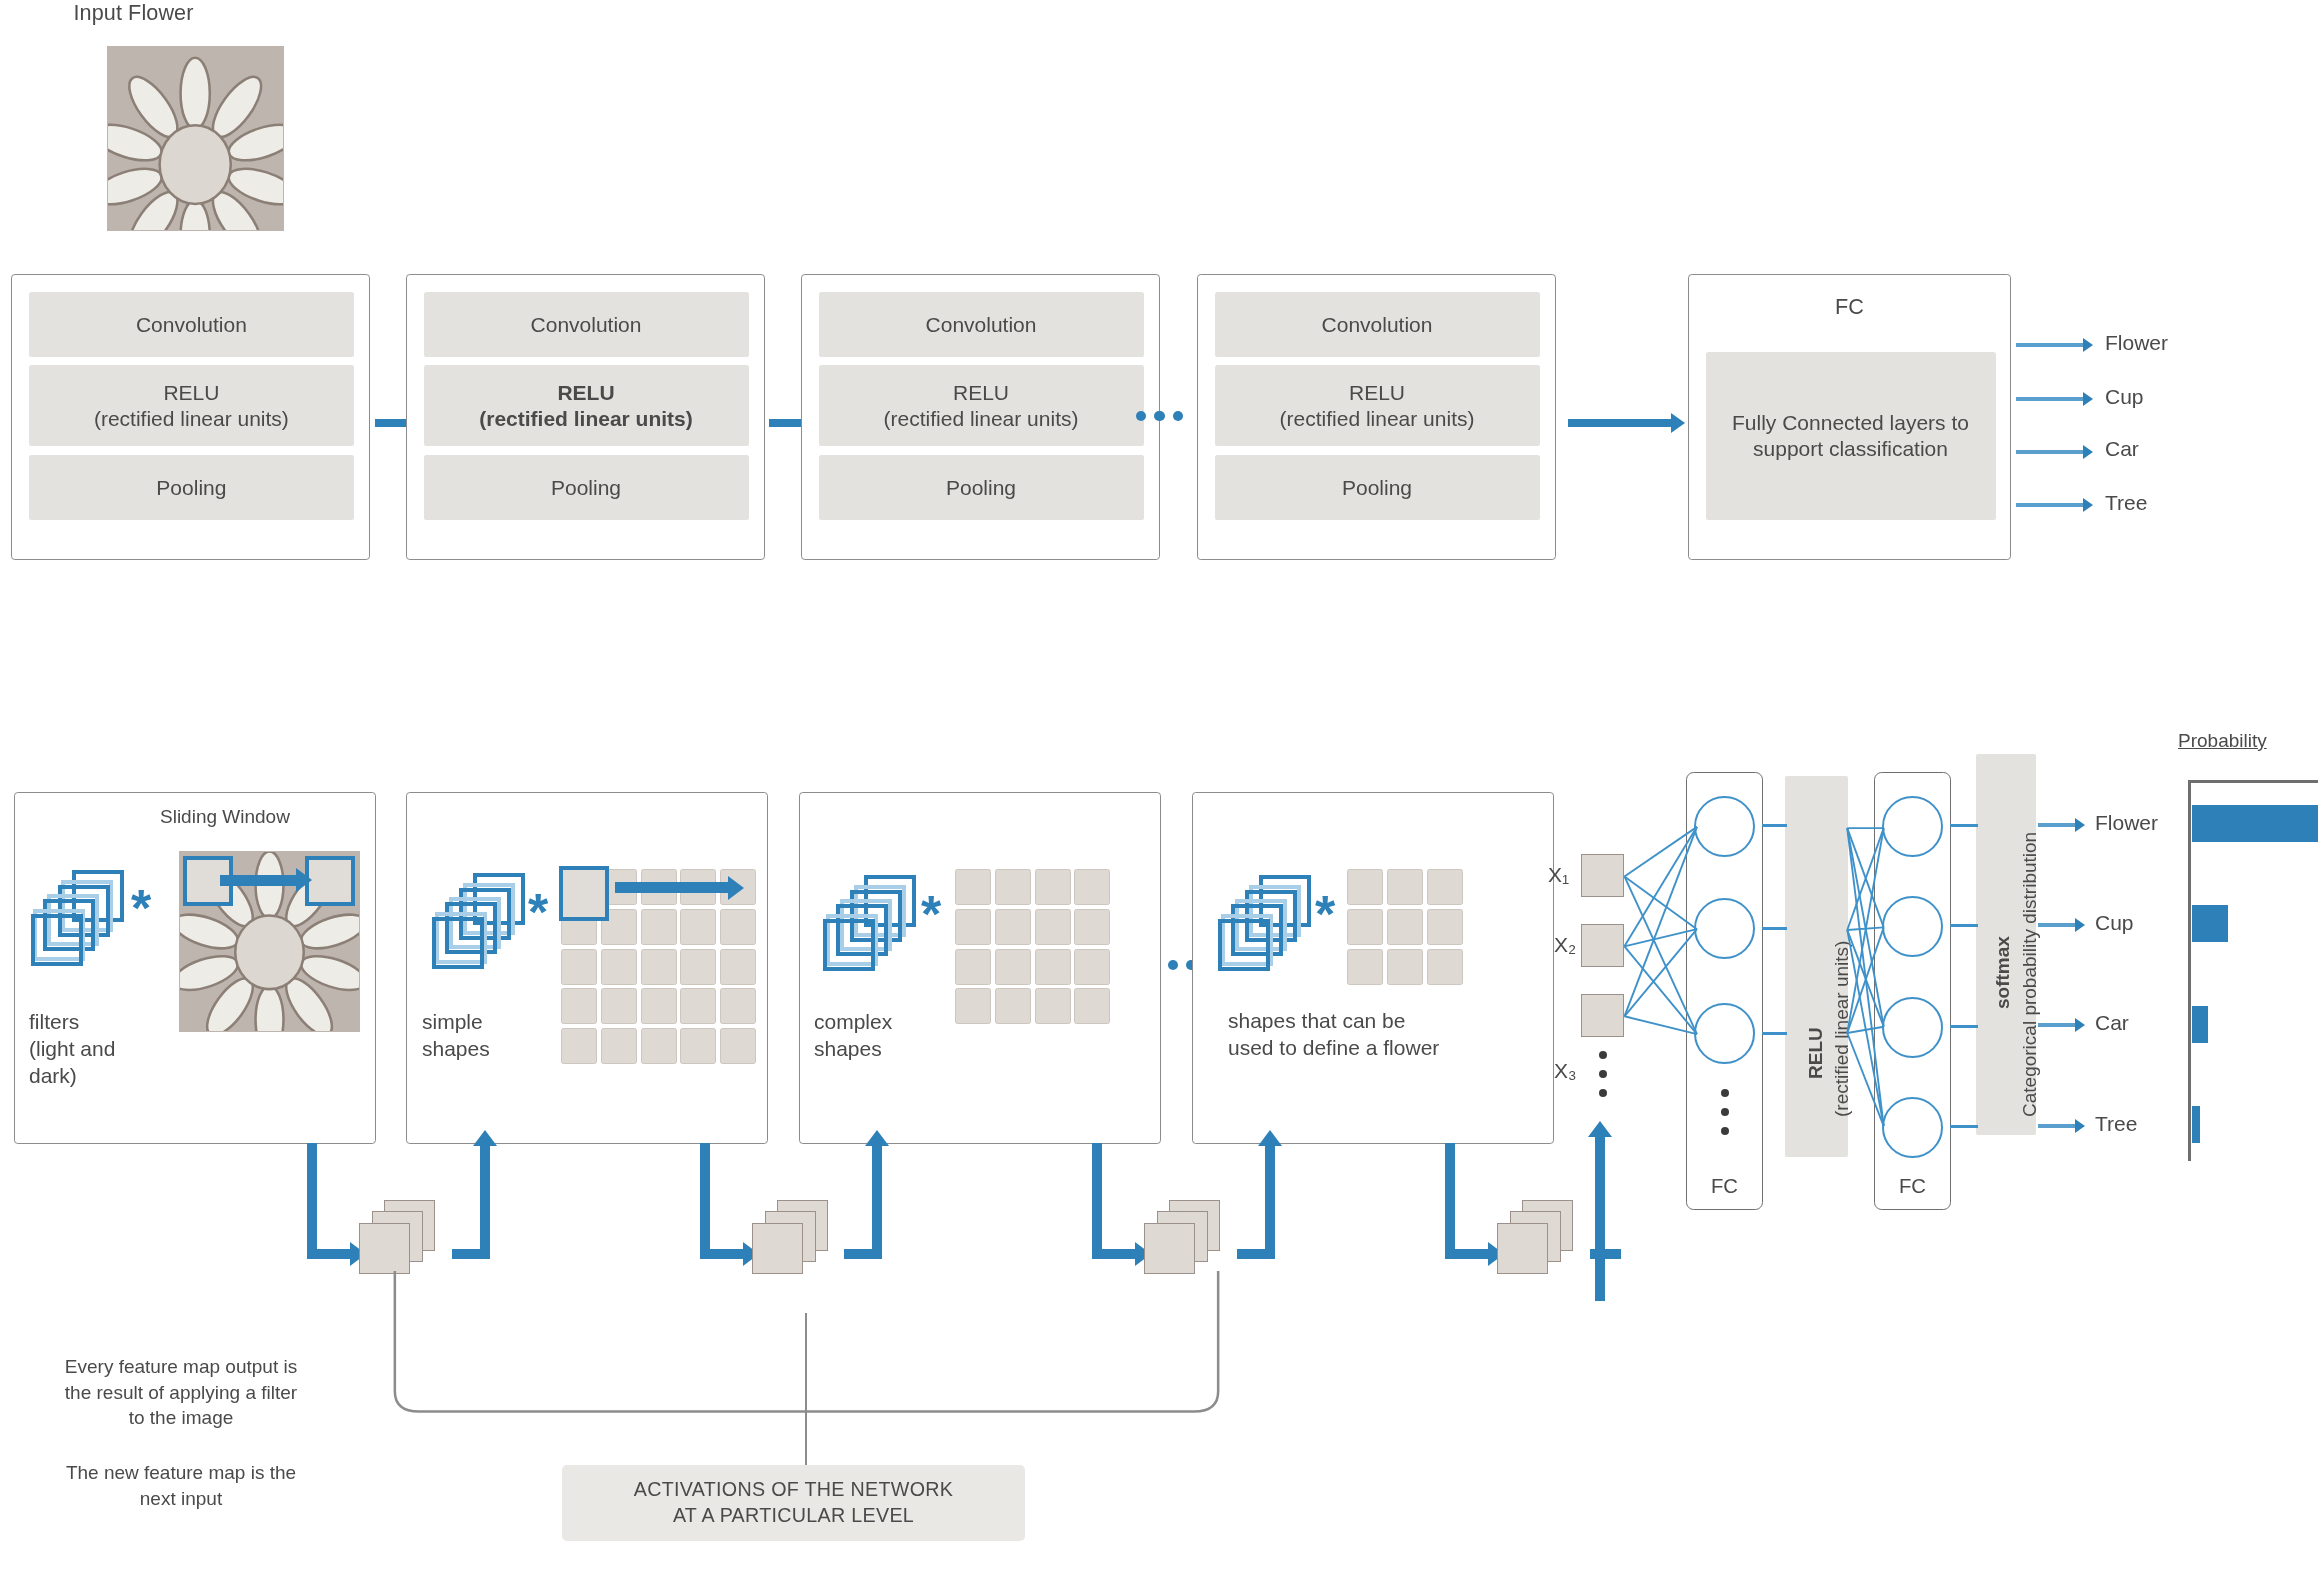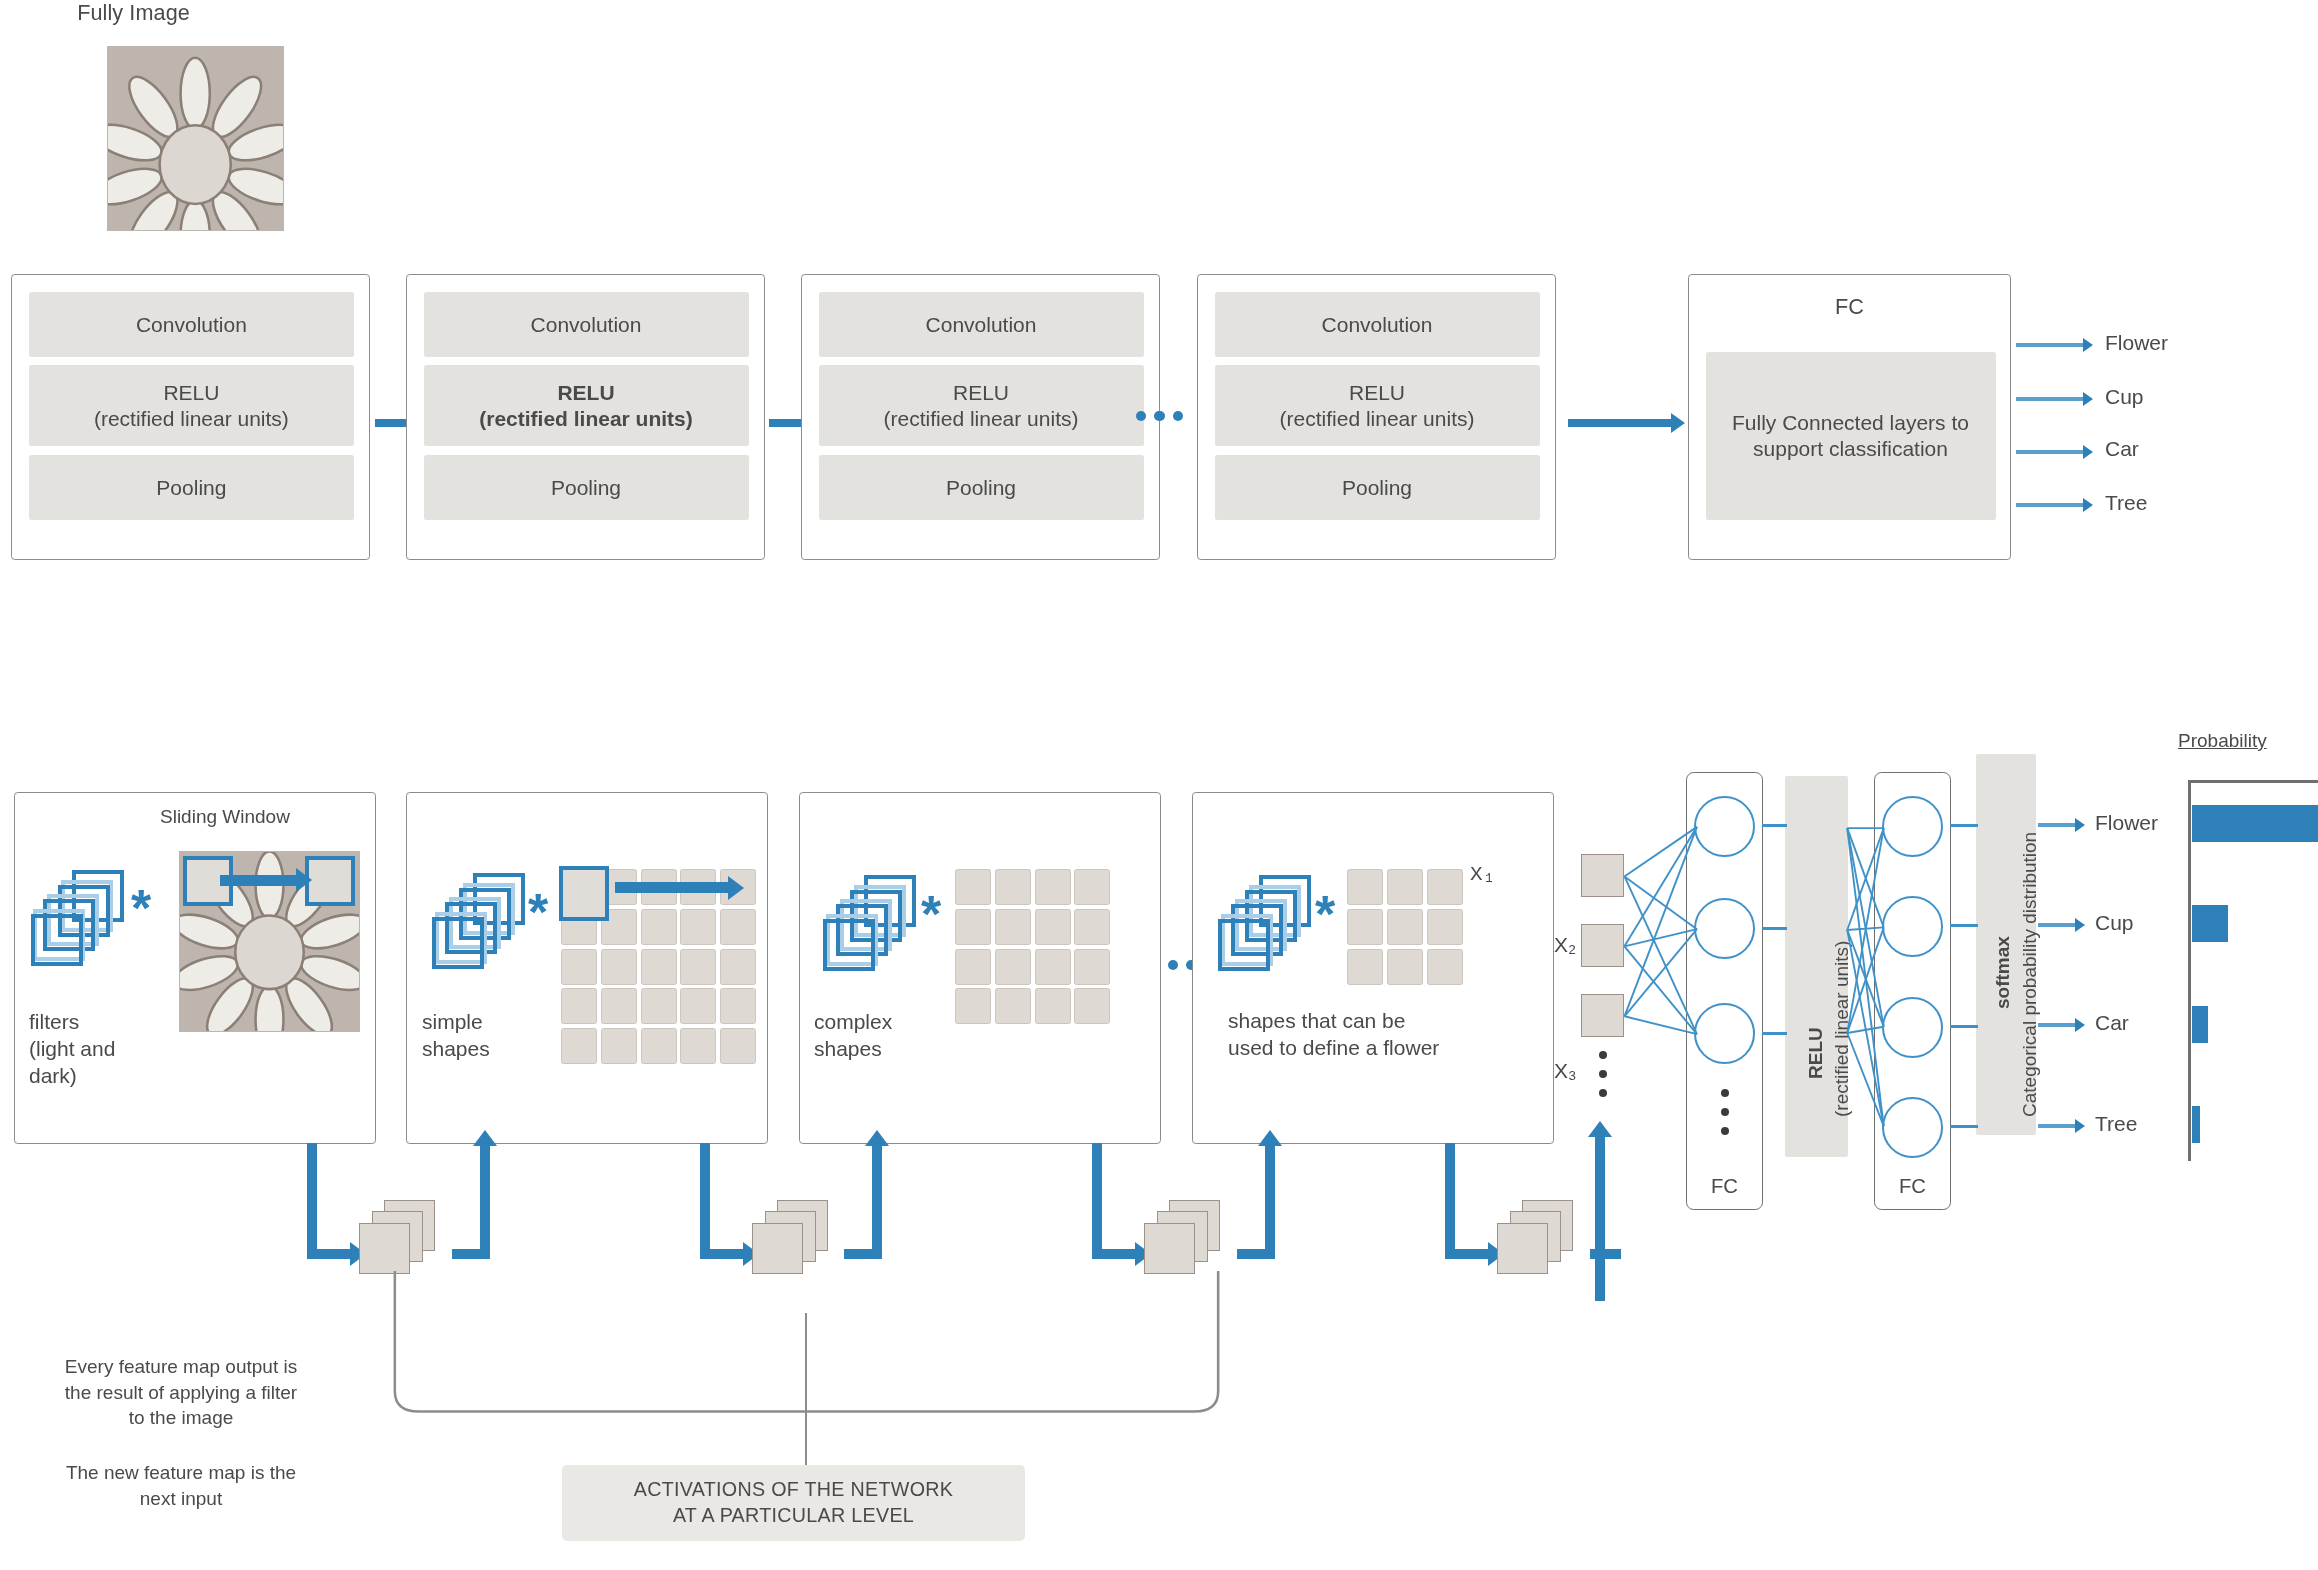--- a/index.html
+++ b/index.html
@@ -209,21 +209,21 @@
     border:4.4px solid #2e80b8;
     background:#e0ddd8;
     box-sizing:border-box;
   }
 </style>
 </head>
 <body>
 
 <div id="canvas">
 
-  <div class="abs ttl" style="left:32px;top:0px;width:203px;">Fully Image</div>
+  <div class="abs ttl" style="left:32px;top:0px;width:203px;">Input Flower</div>
 
   <div class="abs img-tile" style="left:107px;top:46px;width:175px;height:183px;">
     <svg width="175" height="183" viewBox="0 0 275 288">
       <g transform="translate(137,185)">
         <g fill="#eeece7" stroke="#8b7f76" stroke-width="4">
           <g>
               <ellipse cx="0" cy="-112" rx="23" ry="56"></ellipse>
             </g>
           <g transform="rotate(36)">
               <ellipse cx="0" cy="-112" rx="23" ry="56"></ellipse>
@@ -496,21 +496,21 @@
       <div class="cell"></div>
       <div class="cell"></div>
     <div class="cell"></div>
       <div class="cell"></div>
       <div class="cell"></div>
   </div>
 
   <div class="abs lbl" style="left:1208px;top:1008px;white-space:pre-line;line-height:1.28;margin-left:20px;">shapes that can be
 used to define a flower</div>
 
-  <div class="abs lbl" style="left:1470px;top:863px;font-family:Liberation Mono, monospace;">X₁</div>
+  <div class="abs lbl" style="left:1548px;top:863px;">X₁</div>
   <div class="abs" style="left:1581px;top:854px;width:43px;height:43px;background:#ded9d3;border:1.9px solid #9b918a;box-sizing:border-box;"></div>
 
   <div class="abs lbl" style="left:1554px;top:933px;">X₂</div>
   <div class="abs" style="left:1581px;top:924px;width:43px;height:43px;background:#ded9d3;border:1.9px solid #9b918a;box-sizing:border-box;"></div>
 
   <div class="abs lbl" style="left:1554px;top:1059px;">X₃</div>
   <div class="abs" style="left:1581px;top:994px;width:43px;height:43px;background:#ded9d3;border:1.9px solid #9b918a;box-sizing:border-box;"></div>
 
   <div class="vdots" style="left:1599px;top:1051px;">
     <span></span>

